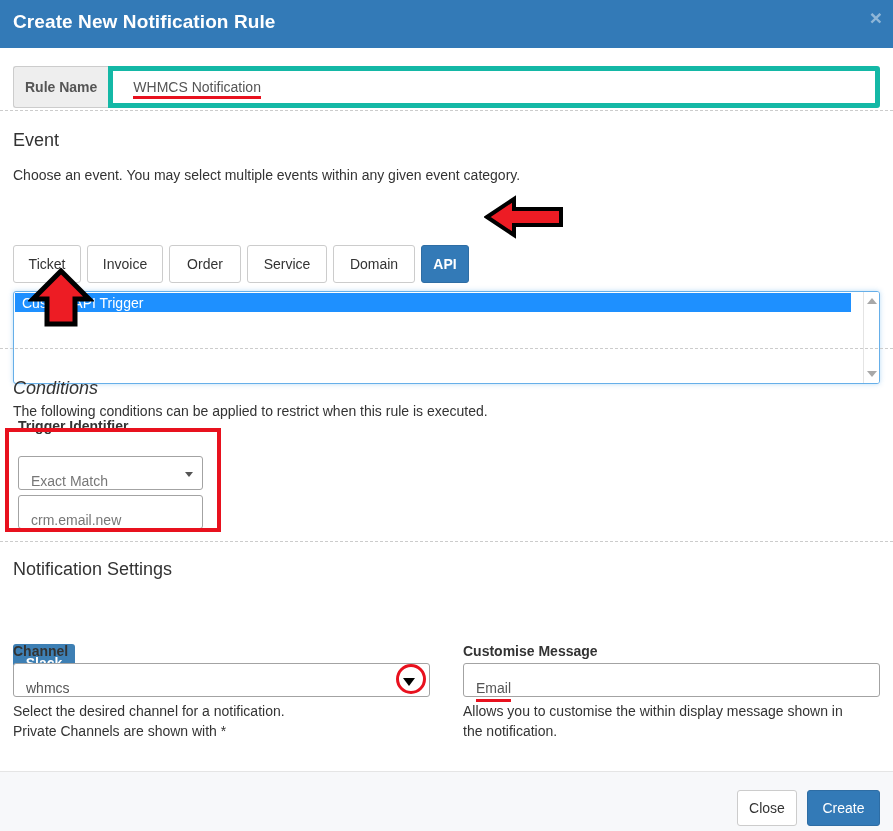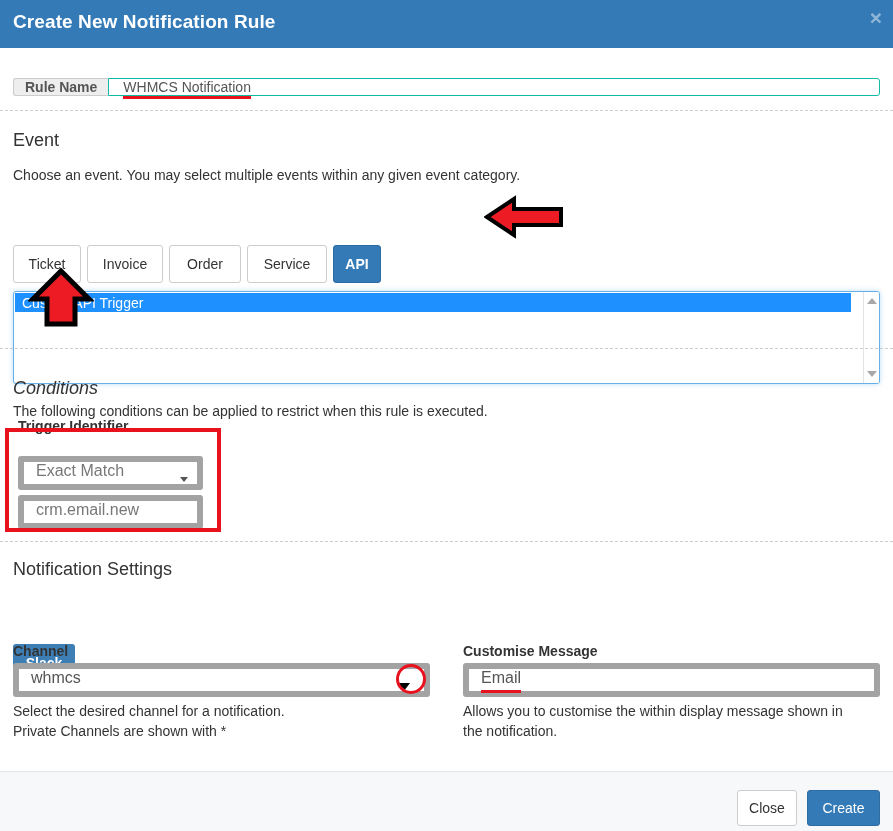--- a/index.html
+++ b/index.html
@@ -66,46 +66,45 @@
     height: 0;
     border-top: 1px dashed #cccccc;
   }
 
   
   .input-group {
     position: absolute;
     left: 13px;
     top: 18px;
     width: 867px;
-    height: 30px;
-    display: flex;
-    box-sizing: border-box;
-    align-items: flex-end;
+    height: 42px;
+    display: flex;
+    box-sizing: border-box;
   }
   .input-group-addon {
     background: #eeeeee;
     border: 1px solid #cccccc;
     border-right: none;
     border-radius: 3px 0 0 3px;
     padding: 0 11px;
     display: flex;
     align-items: center;
     font-size: 14px;
     font-weight: bold;
     color: #555555;
     white-space: nowrap;
   }
   .input-group-field {
     flex: 1;
-    border: 1px solid #14b8a6;
+    border: 5px solid #14b8a6;
     border-radius: 0 3px 3px 0;
     background: #ffffff;
     display: flex;
     align-items: center;
-    padding-left: 14px;
+    padding-left: 20px;
     position: relative;
   }
   .input-group-field .val {
     font-size: 14px;
     color: #555555;
     position: relative;
   }
   .redline {
     position: absolute;
     left: 0;
@@ -220,28 +219,28 @@
   
   .form-label {
     position: absolute;
     font-size: 14px;
     font-weight: bold;
     color: #333333;
   }
   .form-control {
     position: absolute;
     height: 34px;
-    border: 6px solid #a3a3a3;
+    border: 1px solid #a3a3a3;
     border-radius: 3px;
     background: #ffffff;
     box-sizing: border-box;
     display: flex;
-    align-items: flex-start;
+    align-items: flex-end;
     padding-left: 12px;
-    font-size: 16px;
+    font-size: 14px;
     color: #777777;
     cursor: text;
   }
   .form-control.select {
     cursor: pointer;
     padding-right: 24px;
   }
   .caret-sm {
     position: absolute;
     right: 9px;
@@ -361,20 +360,21 @@
   <div class="sep" style="top:62px;"></div>
 
   <div class="section-title" style="top:82px;">Event</div>
   <div class="section-desc" style="top:119px;">Choose an event. You may select multiple events within any given event category.</div>
 
   <div class="evt-group">
     <div class="evt-btn" style="width:68px;">Ticket</div>
     <div class="evt-btn" style="width:76px;">Invoice</div>
     <div class="evt-btn" style="width:72px;">Order</div>
     <div class="evt-btn" style="width:80px;">Service</div>
+    <div class="evt-btn" style="width:82px;">Domain</div>
     <div class="evt-btn active" style="width:48px;">API</div>
   </div>
 
   <div class="listbox">
     <div class="listbox-option">Custom API Trigger</div>
     <div class="listbox-scroll">
       <div class="sb-arrow up"></div>
       <div class="sb-arrow down"></div>
     </div>
   </div>

